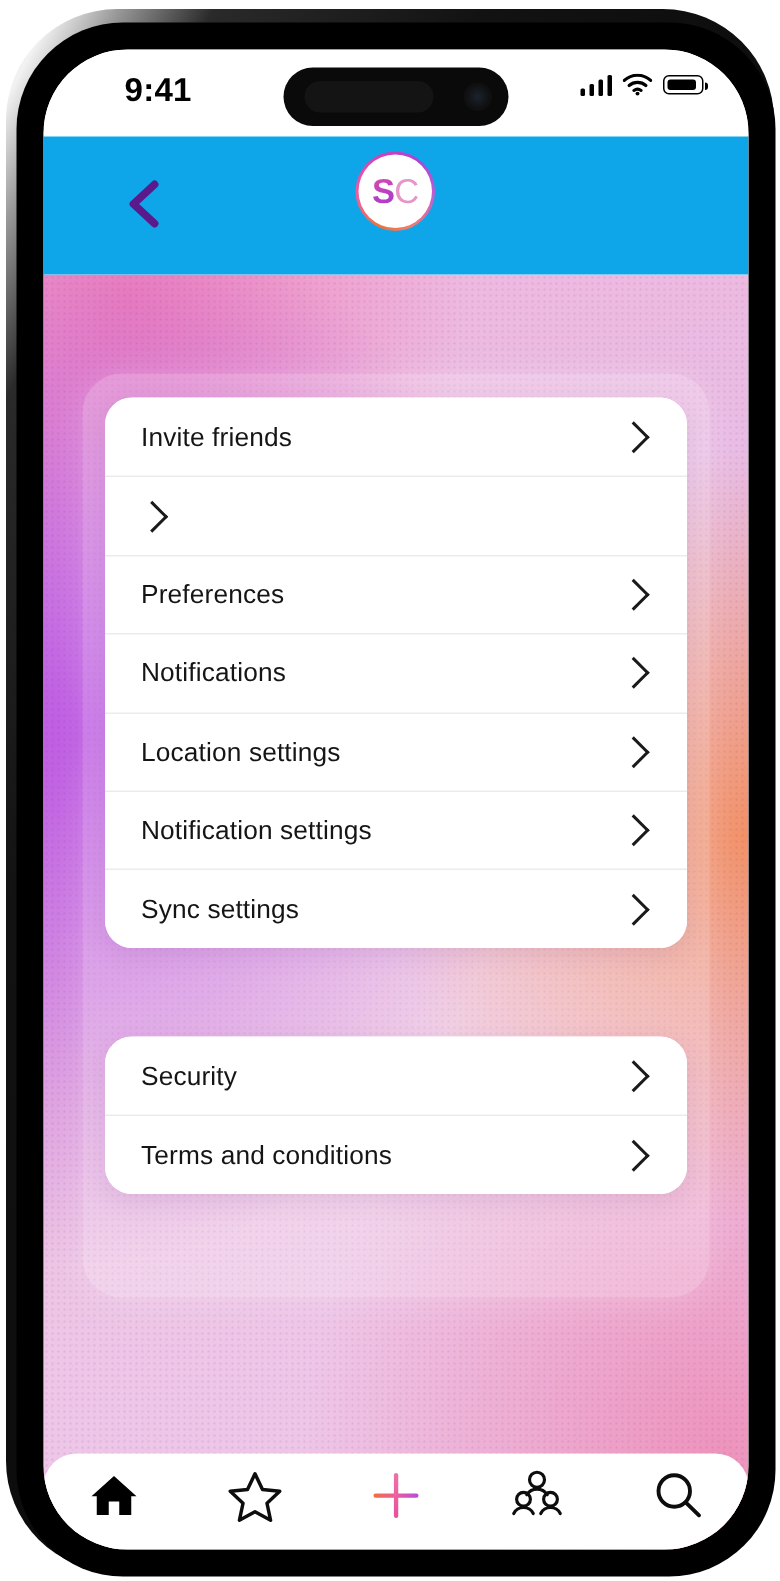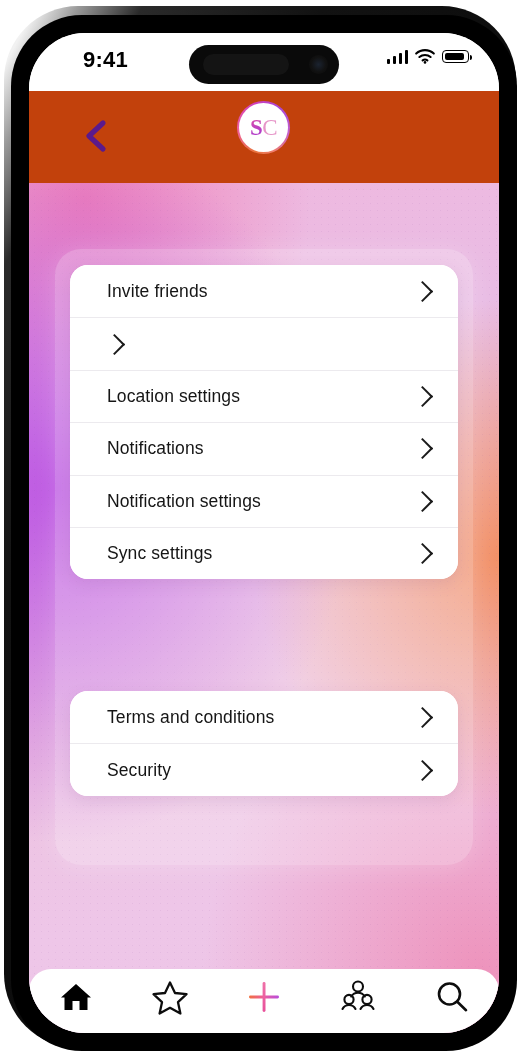--- a/index.html
+++ b/index.html
@@ -136,23 +136,22 @@
     background: #000;
     border-radius: 2px;
   }
 
   
   #header {
     position: absolute;
     left: 0; top: 58px;
     width: 470px;
     height: 92px;
-    background: #c2410c;
+    background: #0ea5e9;
     z-index: 6;
-    font-family: Liberation Serif, serif;
   }
   #back-button {
     position: absolute;
     left: 44px;
     top: 22px;
     width: 46px;
     height: 46px;
     cursor: pointer;
   }
   #brand-logo {
@@ -246,21 +245,21 @@
     overflow: hidden;
   }
   #card-settings { top: 82px; }
   #card-support  { top: 508px; }
 
   .menu-row {
     position: relative;
     height: 52.4px;
     display: flex;
     align-items: center;
-    padding: 0 24px 0 37px;
+    padding: 0 24px 0 24px;
     box-sizing: border-box;
     cursor: pointer;
     background: #ffffff;
   }
   .menu-row + .menu-row { border-top: 1px solid #eceaee; }
   .menu-label {
     font-size: 17.5px;
     color: #151515;
     letter-spacing: 0.1px;
     flex: 1;
@@ -359,43 +358,47 @@
 
       <div class="card" id="card-settings">
           <div class="menu-row">
             <span class="menu-label">Invite friends</span>
             <span class="chev"></span>
           </div>
           <div class="menu-row">
             <span class="chev"></span>
           </div>
           <div class="menu-row">
+            <span class="menu-label">Preferences</span>
+            <span class="chev"></span>
+          </div>
+          <div class="menu-row">
+            <span class="menu-label">Notifications</span>
+            <span class="chev"></span>
+          </div>
+          <div class="menu-row">
             <span class="menu-label">Location settings</span>
-            <span class="chev"></span>
-          </div>
-          <div class="menu-row">
-            <span class="menu-label">Notifications</span>
             <span class="chev"></span>
           </div>
           <div class="menu-row">
             <span class="menu-label">Notification settings</span>
             <span class="chev"></span>
           </div>
           <div class="menu-row">
             <span class="menu-label">Sync settings</span>
             <span class="chev"></span>
           </div>
         </div>
       <div class="card" id="card-support">
           <div class="menu-row">
+            <span class="menu-label">Security</span>
+            <span class="chev"></span>
+          </div>
+          <div class="menu-row">
             <span class="menu-label">Terms and conditions</span>
-            <span class="chev"></span>
-          </div>
-          <div class="menu-row">
-            <span class="menu-label">Security</span>
             <span class="chev"></span>
           </div>
         </div>
     </div>
 
     <div id="bottom-nav">
 
       <div class="nav-item">
         <svg width="40" height="40" viewBox="0 0 40 40">
           <path d="M20 7 L35 20.5 L31.5 20.5 L31.5 33 L23.5 33 L23.5 24 L16.5 24 L16.5 33 L8.5 33 L8.5 20.5 L5 20.5 Z" fill="#000"></path>

